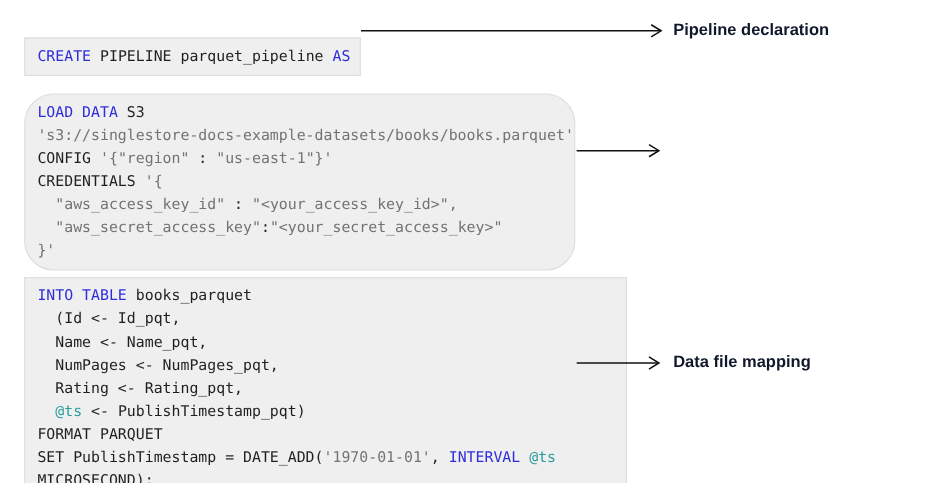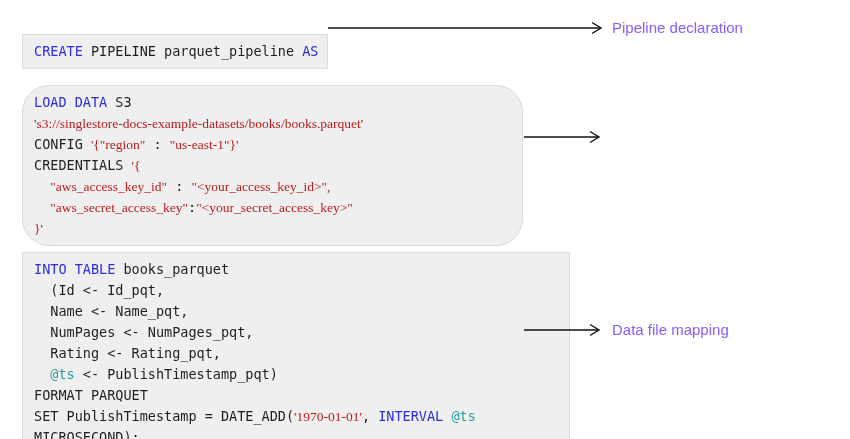--- a/index.html
+++ b/index.html
@@ -19,36 +19,36 @@
     padding: 6px 11px;
     font-family: "DejaVu Sans Mono", monospace;
     font-size: 13.5px;
     line-height: 21px;
     color: #1f1f1f;
     white-space: pre;
     margin-top: 24px;
   }
   .code-line { white-space: pre; }
   .kw    { color: #2d2ddb; }
-  .str   { color: #b91c1c; font-family: Liberation Serif, serif; }
+  .str   { color: #737373; }
   .var   { color: #2a9d9d; }
   .plain { color: #1f1f1f; }
   #block-1 { left: 22px; top: 10px;  width: 306px; }
   #block-2 { left: 22px; top: 61px;  width: 501px; border-radius: 27px; }
   #block-3 { left: 22px; top: 228px; width: 548px; }
   .arrow { position: absolute; }
   #arrow-1 { left: 328px; top: 21px; }
   #arrow-2 { left: 524px; top: 130px; }
   #arrow-3 { left: 524px; top: 323px; }
   .annotation {
     position: absolute;
     left: 612px;
     font-size: 15px;
-    font-weight: normal;
-    color: #8b5cf6;
+    font-weight: bold;
+    color: #0f172a;
     line-height: 18px;
     white-space: nowrap;
   }
   #annotation-1 { top: 19px; }
   #annotation-2 { top: 128px; }
   #annotation-3 { top: 321px; }
 </style>
 </head>
 <body>
 

